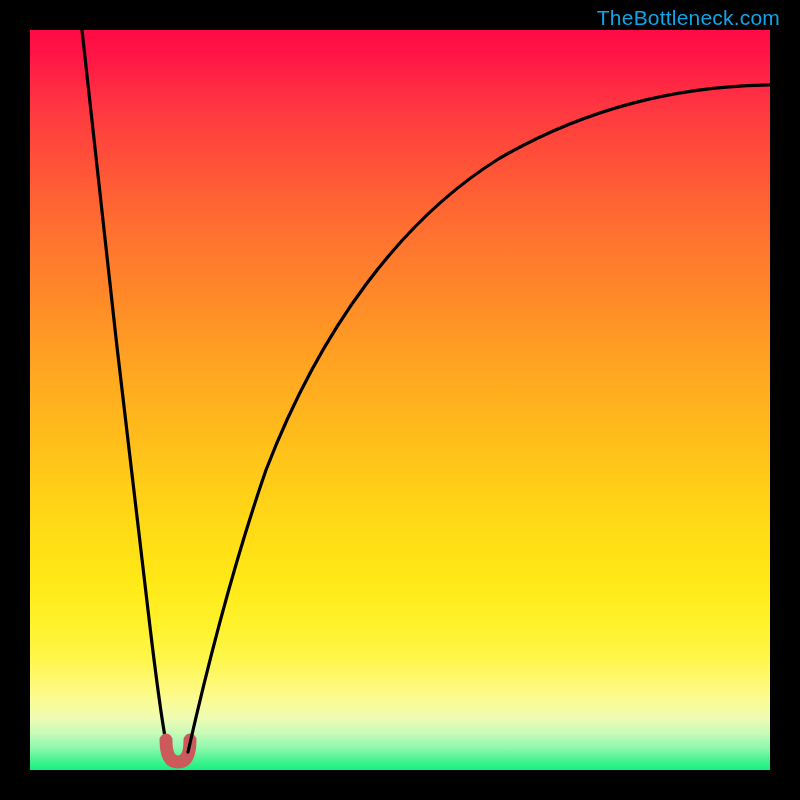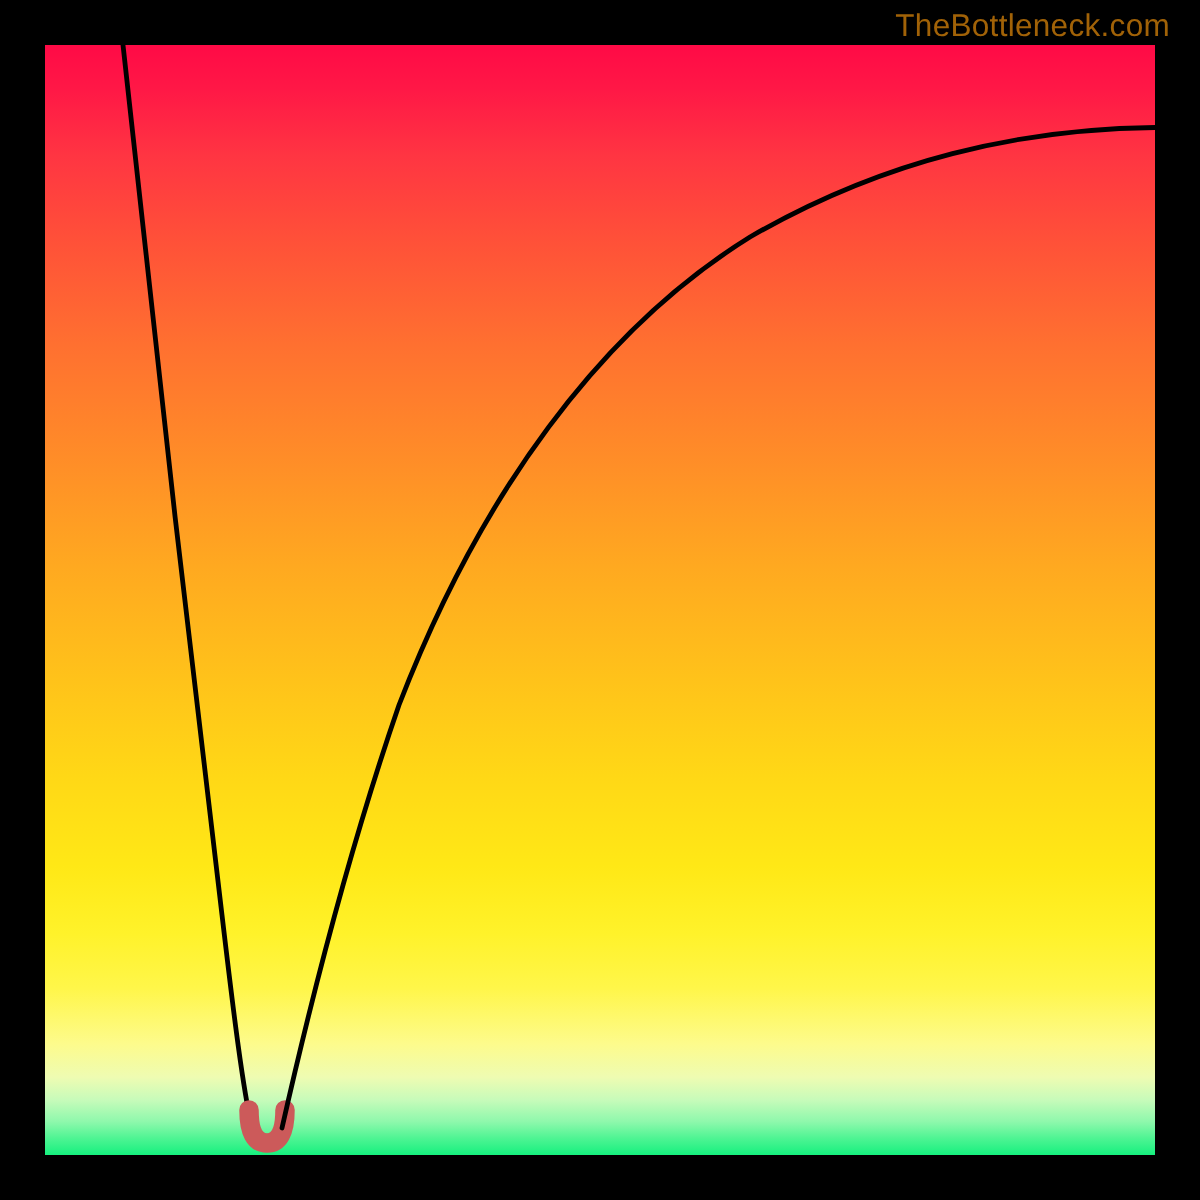--- a/index.html
+++ b/index.html
@@ -48,21 +48,21 @@
       #c8fbba 95%,
       #8ef8ac 97%,
       #4ef493 98.5%,
       #16f07e 100%
     );
   }
   .watermark {
     position: absolute;
     top: 6px;
     right: 20px;
-    color: #a16207;
+    color: #0ea5e9;
     font-size: 21px;
     font-weight: normal;
     letter-spacing: 0.2px;
   }
   svg.curves {
     position: absolute;
     left: 0; top: 0;
     width: 740px;
     height: 740px;
   }

